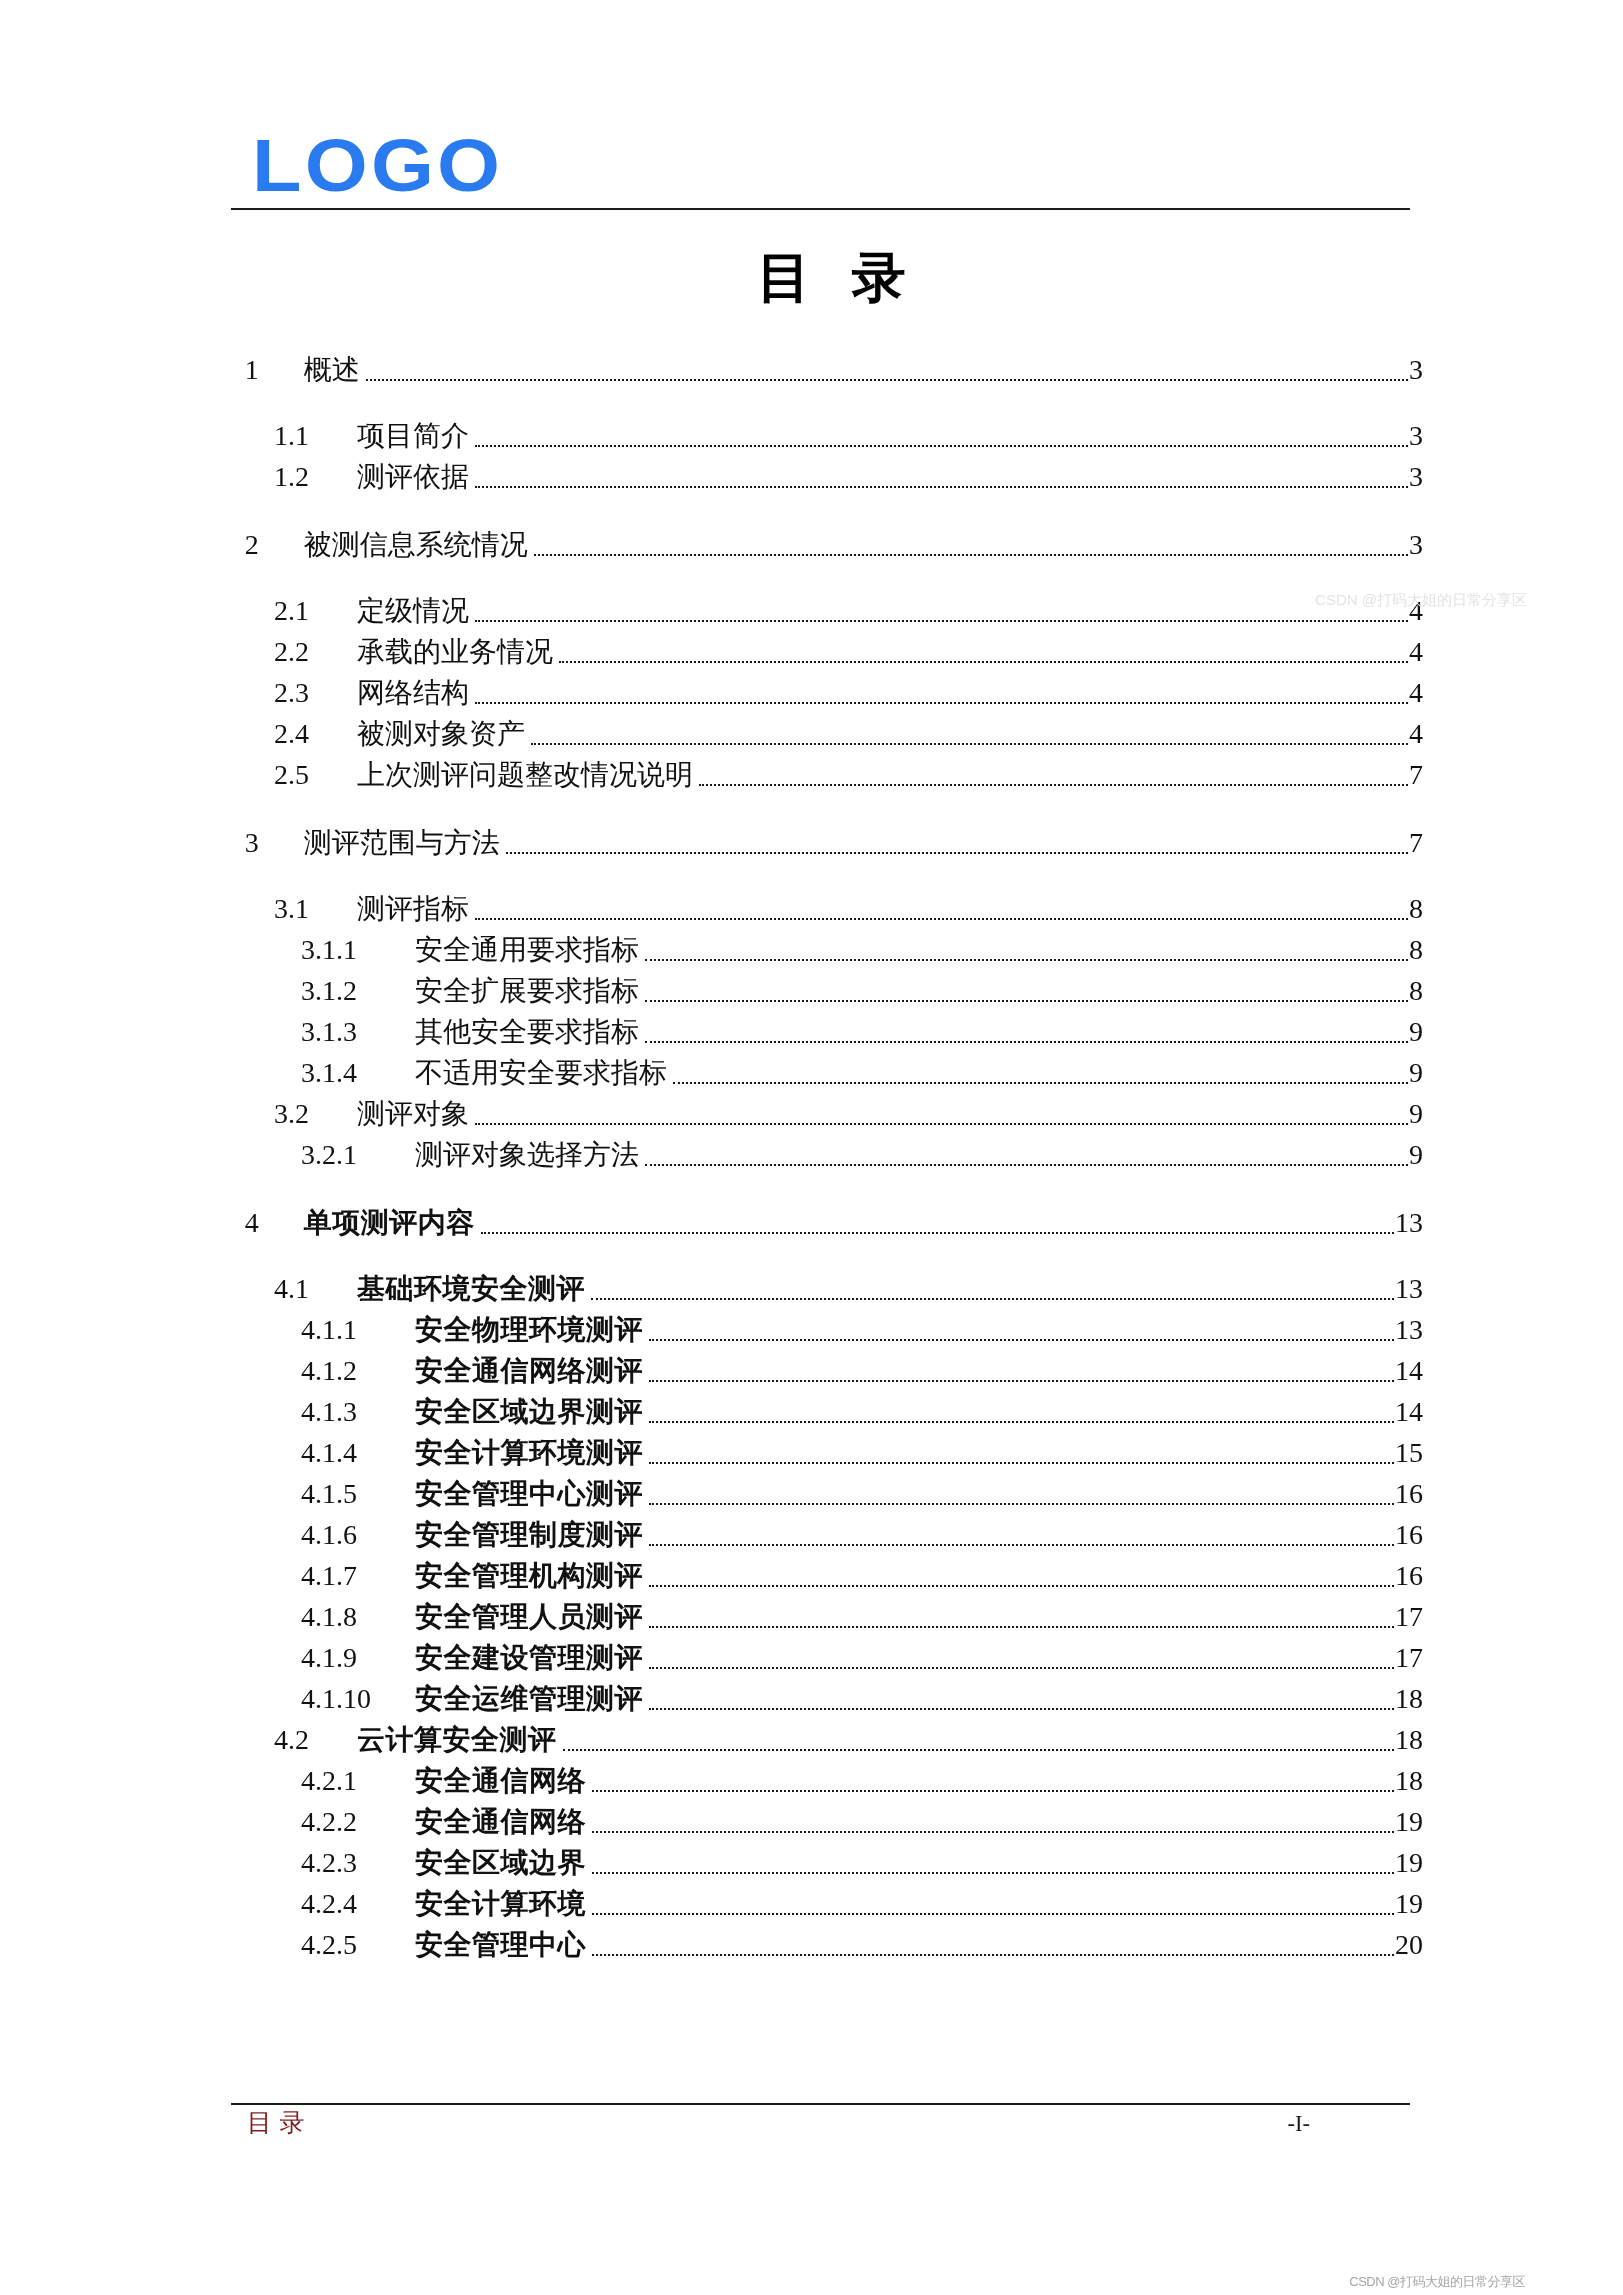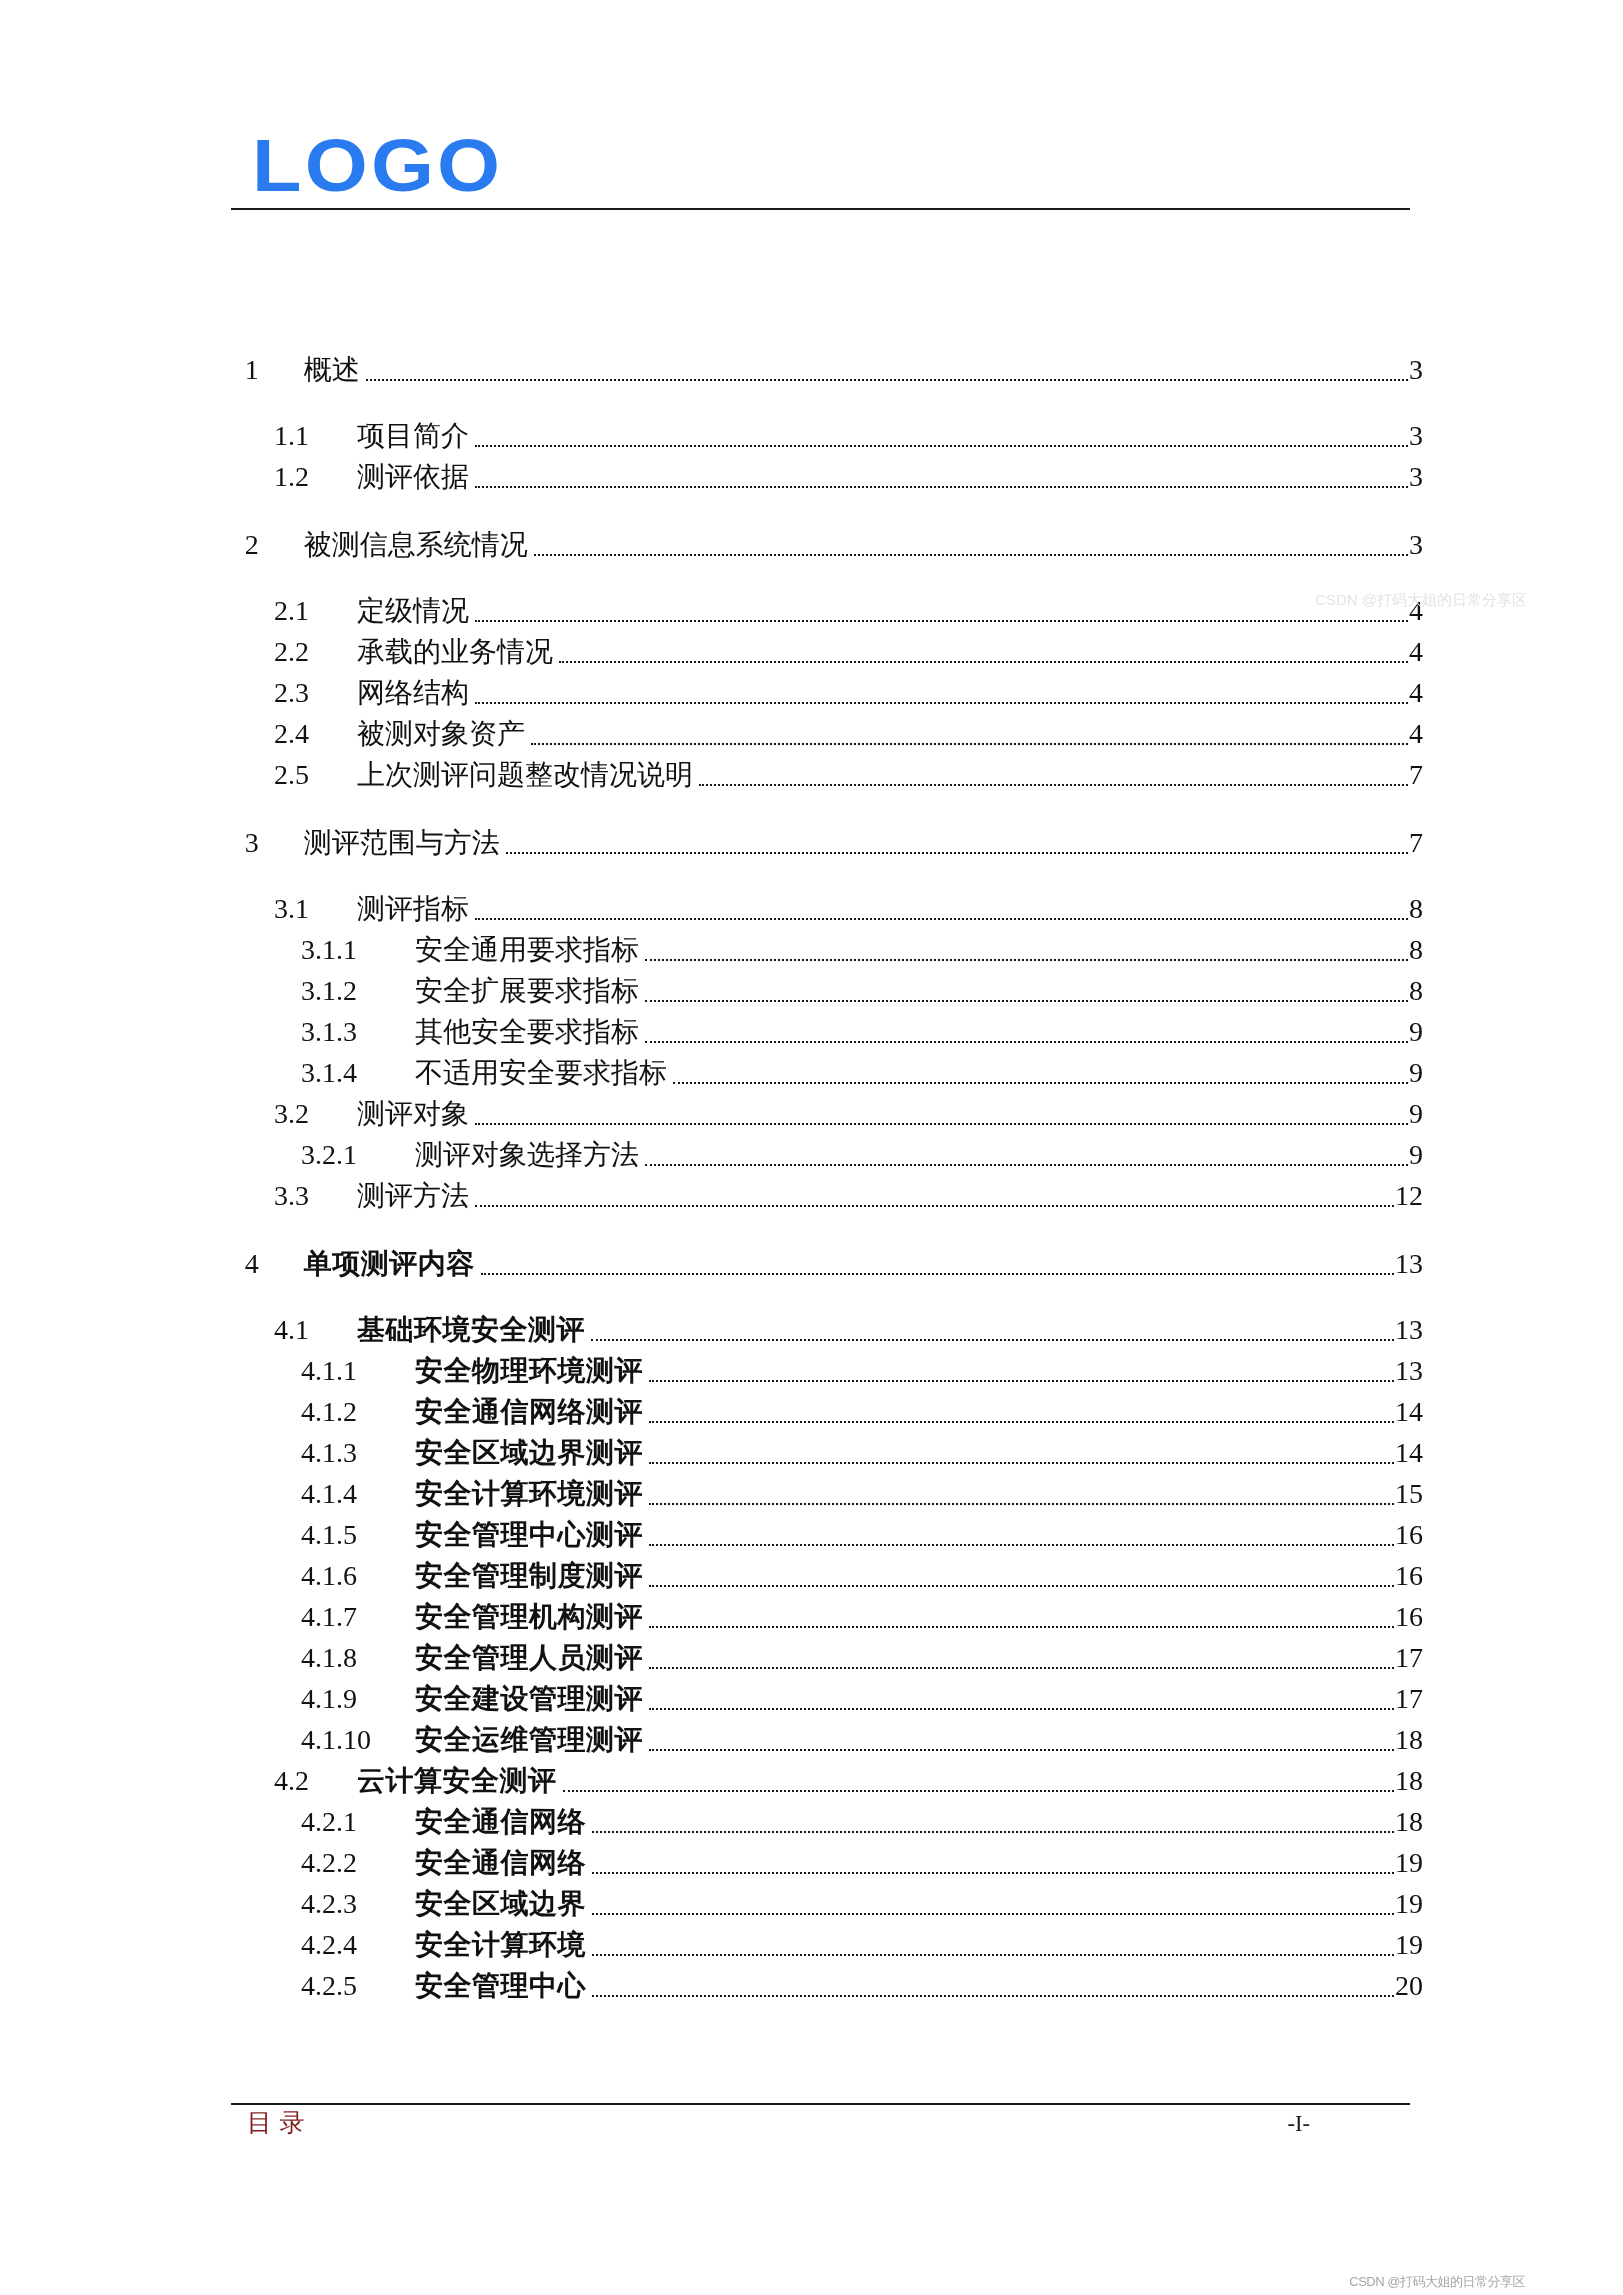--- a/index.html
+++ b/index.html
@@ -63,20 +63,21 @@
   .wm-bottom{right:2.1px;top:2273px;font-size:13px;color:#a6a6a6;letter-spacing:-0.5px;}
 </style>
 </head>
 <body>
 
 <div class="page">
 
   <div class="logo" style="color: rgb(43, 123, 240);">LOGO</div>
   <div class="rule rule-top"></div>
 
+  <h1 class="doc-title">目 录</h1>
 
   <main class="toc" id="toc-list">
       <div class="row lvl1">
         <span class="num">1</span>
         <span class="label">概述</span>
         <span class="dots"></span>
         <span class="pg">3</span>
       </div>
       <div class="row lvl2">
         <span class="num">1.1</span>
@@ -167,26 +168,20 @@
         <span class="label">测评对象</span>
         <span class="dots"></span>
         <span class="pg">9</span>
       </div>
       <div class="row lvl3">
         <span class="num">3.2.1</span>
         <span class="label">测评对象选择方法</span>
         <span class="dots"></span>
         <span class="pg">9</span>
       </div>
-      <div class="row lvl2">
-        <span class="num">3.3</span>
-        <span class="label">测评方法</span>
-        <span class="dots"></span>
-        <span class="pg">12</span>
-      </div>
       <div class="row lvl1 hei">
         <span class="num">4</span>
         <span class="label">单项测评内容</span>
         <span class="dots"></span>
         <span class="pg">13</span>
       </div>
       <div class="row lvl2 hei">
         <span class="num">4.1</span>
         <span class="label">基础环境安全测评</span>
         <span class="dots"></span>

